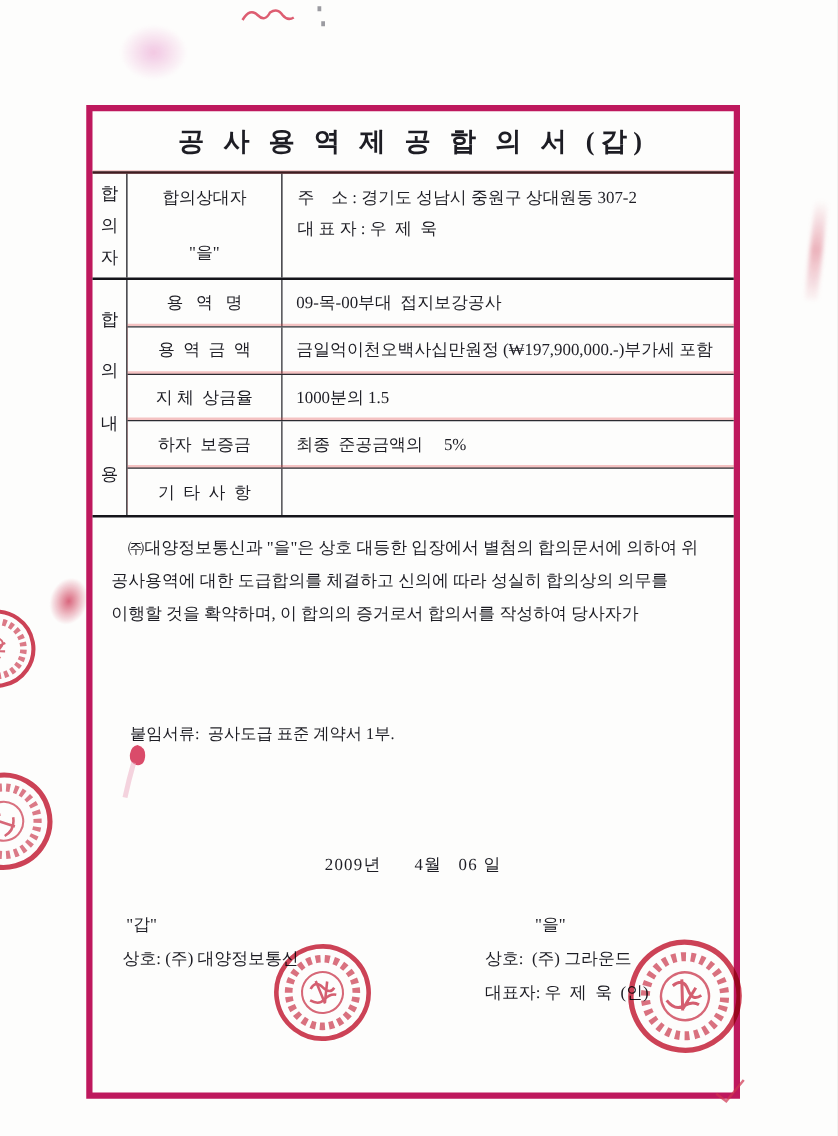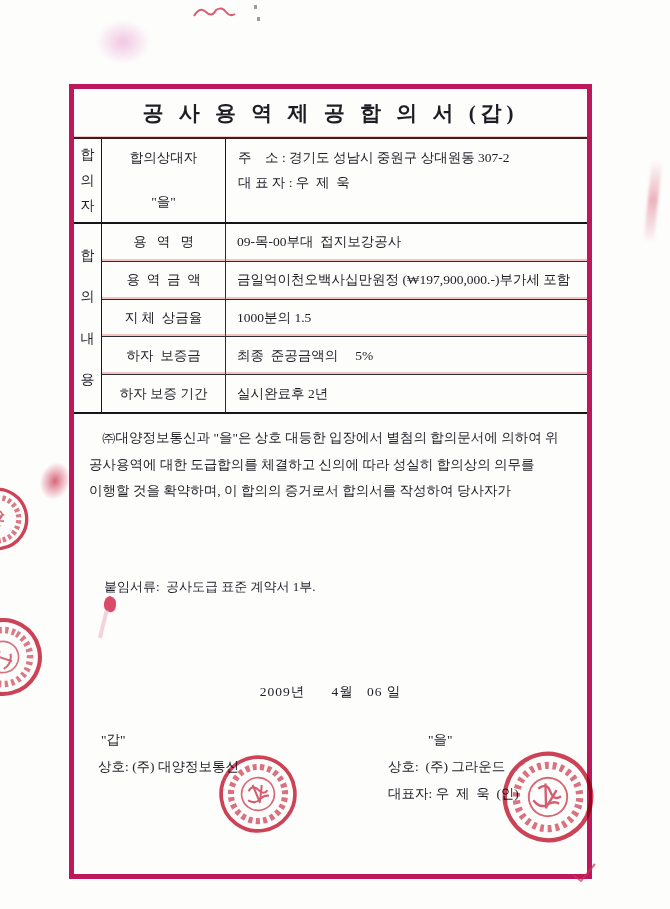--- a/index.html
+++ b/index.html
@@ -168,22 +168,22 @@
         </div>
         <div class="row">
           <div class="row-label">지 체  상금율</div>
           <div class="row-value">1000분의 1.5</div>
         </div>
         <div class="row">
           <div class="row-label">하자  보증금</div>
           <div class="row-value">최종  준공금액의     5%</div>
         </div>
         <div class="row">
-          <div class="row-label">하자 보증 기간</div>
-          <div class="row-value">실시완료후 2년</div>
+          <div class="row-label">기  타  사  항</div>
+          <div class="row-value"></div>
         </div>
       </div>
     </div>
 
     <div class="bodytext">
       <div class="indent">㈜대양정보통신과 "을"은 상호 대등한 입장에서 별첨의 합의문서에 의하여 위</div>
       <div>공사용역에 대한 도급합의를 체결하고 신의에 따라 성실히 합의상의 의무를</div>
       <div>이행할 것을 확약하며, 이 합의의 증거로서 합의서를 작성하여 당사자가</div>
     </div>
 

